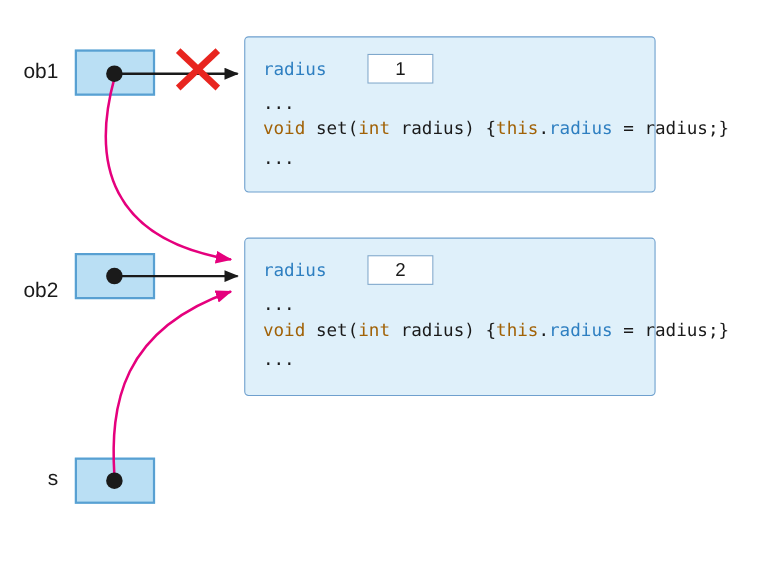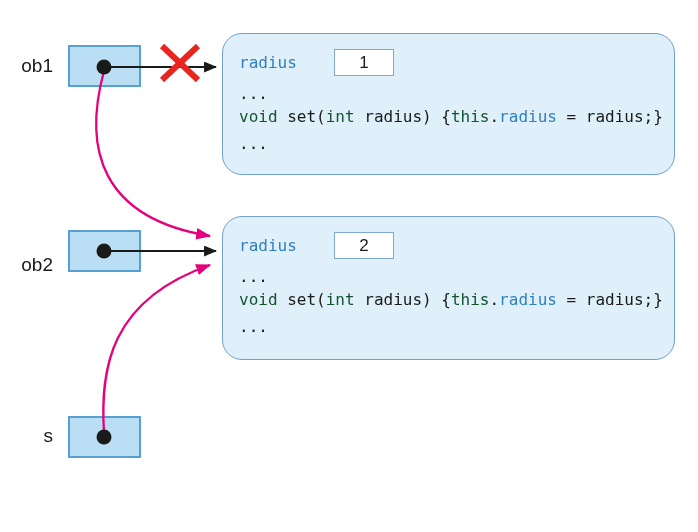--- a/index.html
+++ b/index.html
@@ -19,38 +19,38 @@
     position:absolute;left:0;width:53px;height:24px;line-height:24px;
     text-align:right;font-size:19px;color:#1a1a1a;z-index:2;
   }
   
   .ref-box{
     position:absolute;width:73px;height:42px;box-sizing:border-box;
     background:#badff4;border:2px solid #58a0d2;z-index:1;
   }
   
   .obj-box{
-    position:absolute;left:222px;width:453px;box-sizing:border-box;
-    background:#dff0fa;border:1.5px solid #6fa0ce;border-radius:20px;
+    position:absolute;left:222px;width:374px;box-sizing:border-box;
+    background:#dff0fa;border:1.5px solid #6fa0ce;border-radius:4px;
     z-index:1;
   }
   .mono{font-family:"DejaVu Sans Mono", monospace;font-size:16px;color:#1a1a1a;}
   .row-field{position:absolute;left:16px;top:15px;height:27px;right:14px;}
   .field-name{position:absolute;left:0;top:0;line-height:27px;color:#2e7fc1;}
   .value-box{
     position:absolute;left:95px;top:0;width:60px;height:27px;box-sizing:border-box;
     background:#ffffff;border:1.5px solid #7fa8cc;
     display:flex;align-items:center;justify-content:center;
   }
   .value-box span{font-size:17px;color:#1a1a1a;}
   .row{position:absolute;left:16px;right:10px;line-height:20px;white-space:pre;}
   .row-e1{top:50px;}
   .row-code{top:73px;}
   .row-e2{top:100px;}
-  .kw{color:#14532d;}
+  .kw{color:#a16207;}
   .id-blue{color:#2e7fc1;}
 </style>
 </head>
 <body>
 
 <div class="stage">
 
   <div class="ref-label" style="top:54px">ob1</div>
   <div class="ref-label" style="top:253px">ob2</div>
   <div class="ref-label" style="top:424px">s</div>

